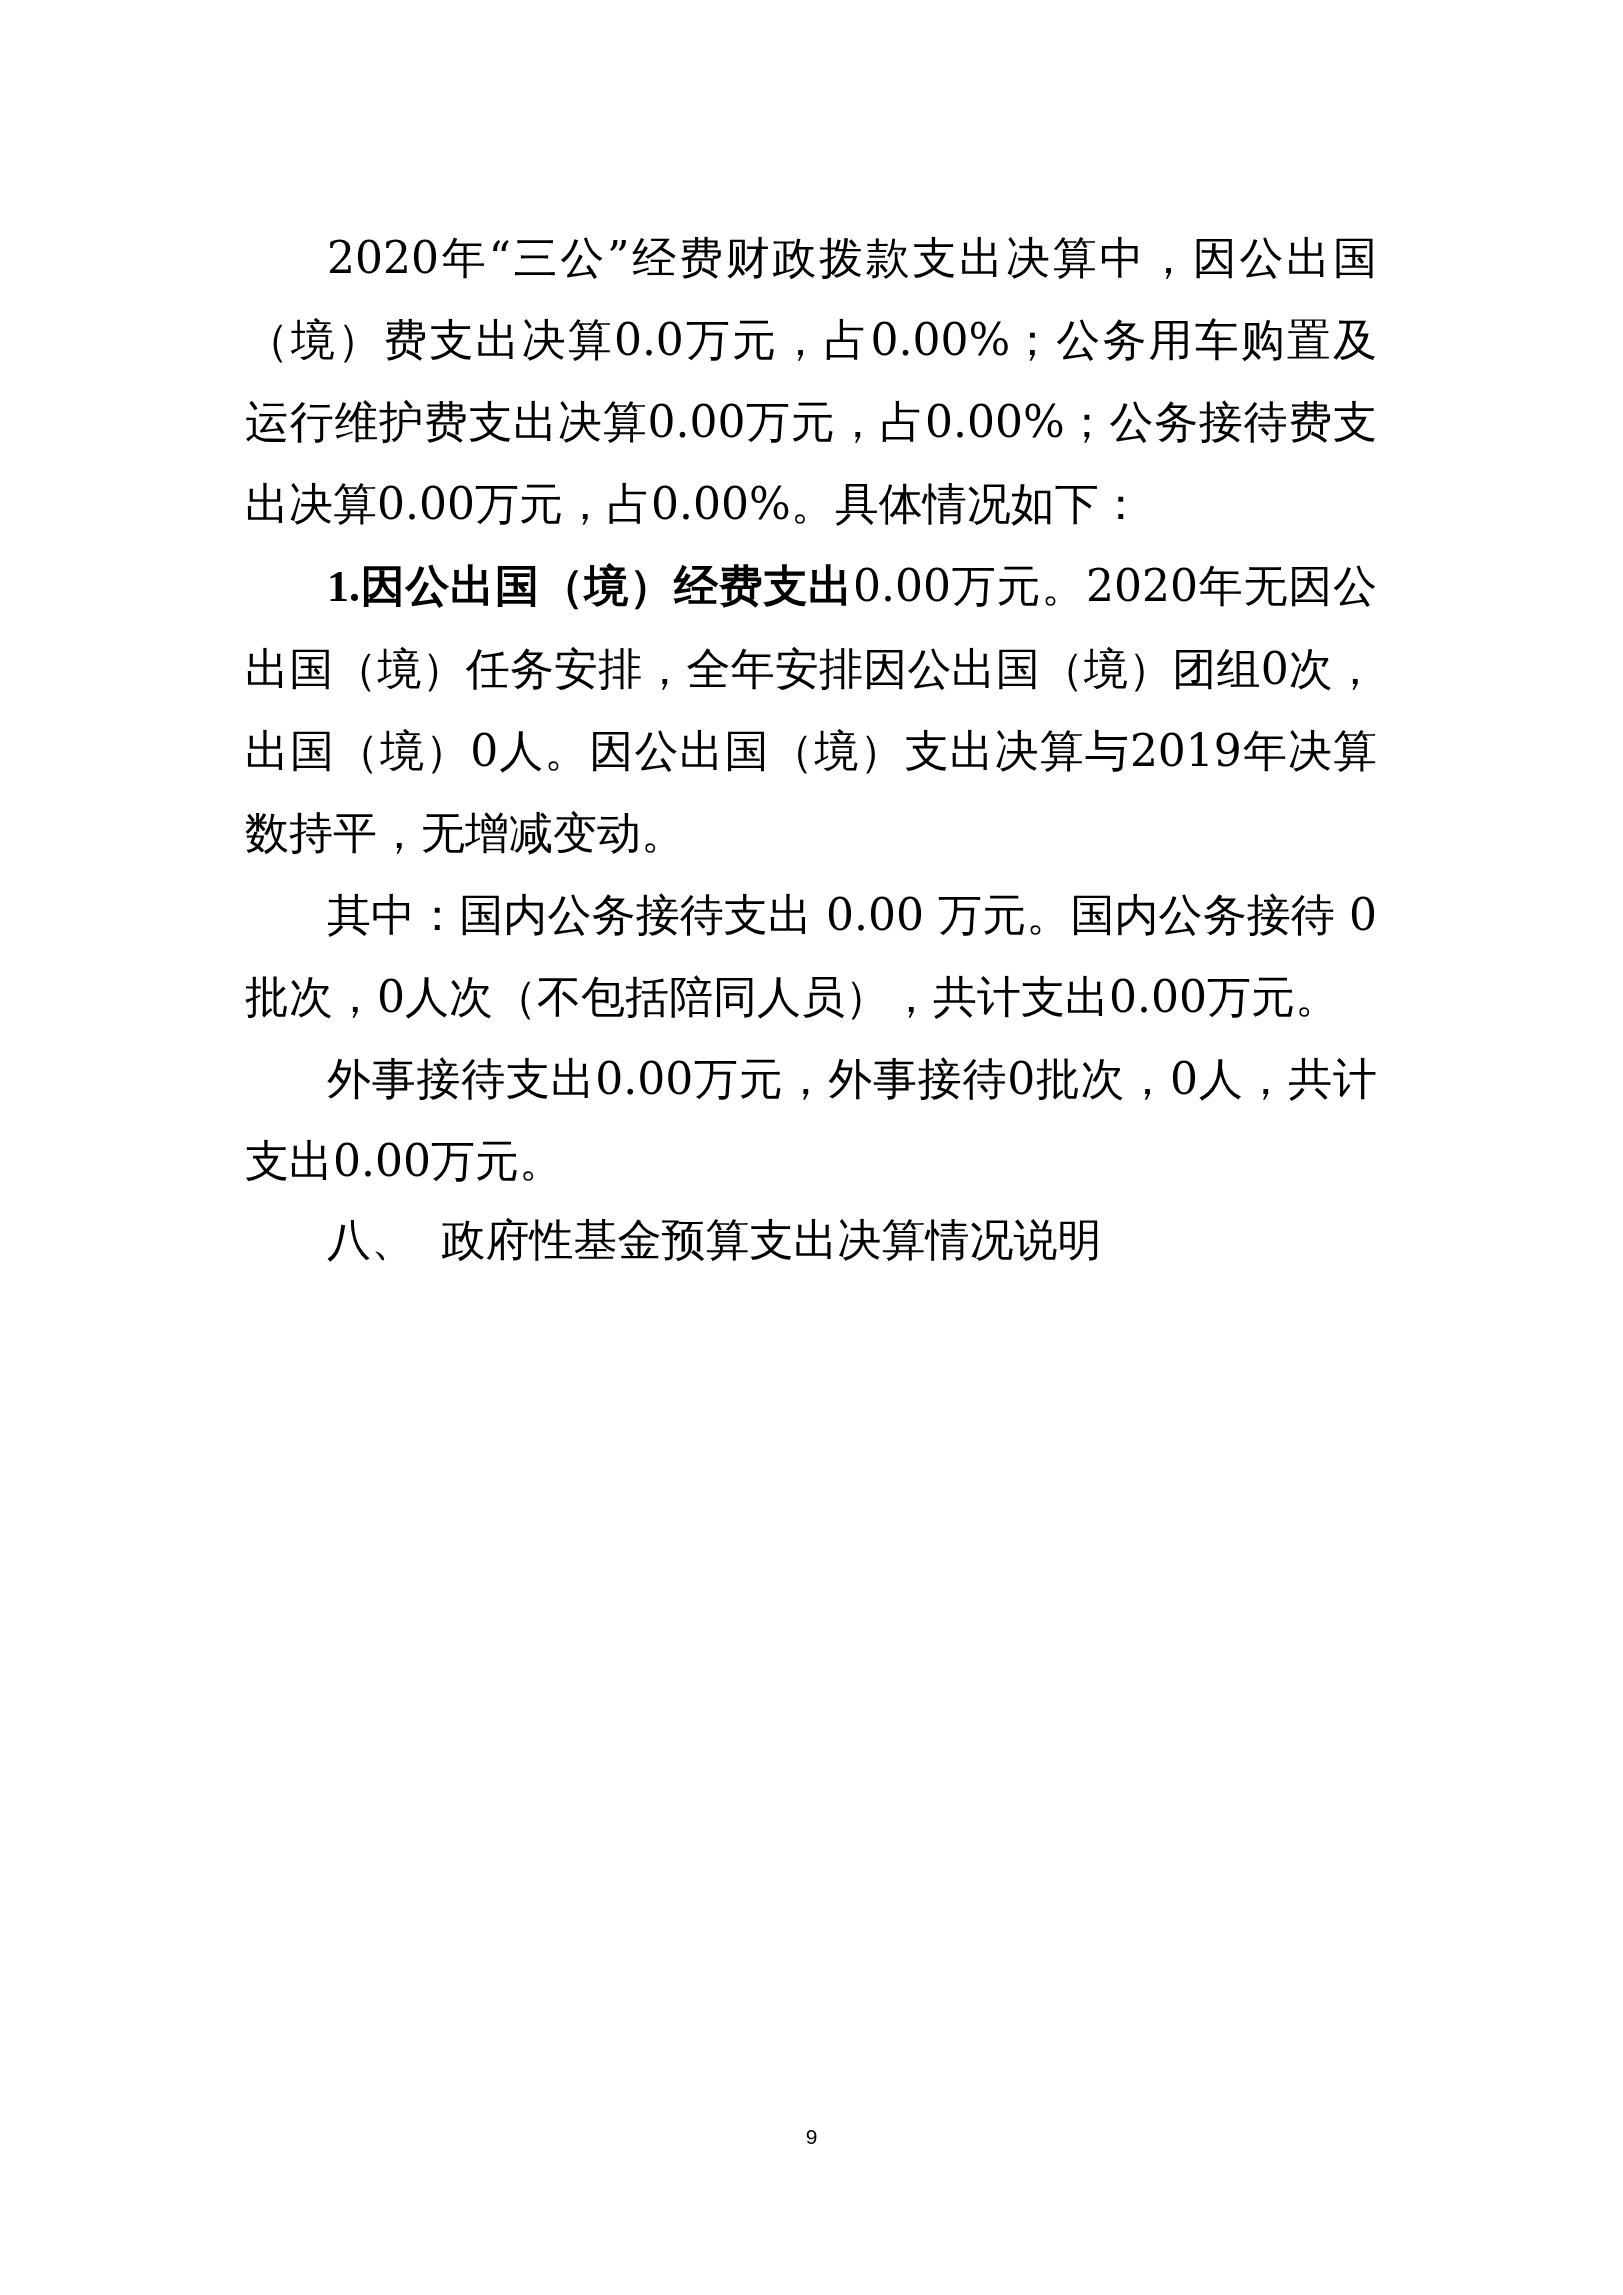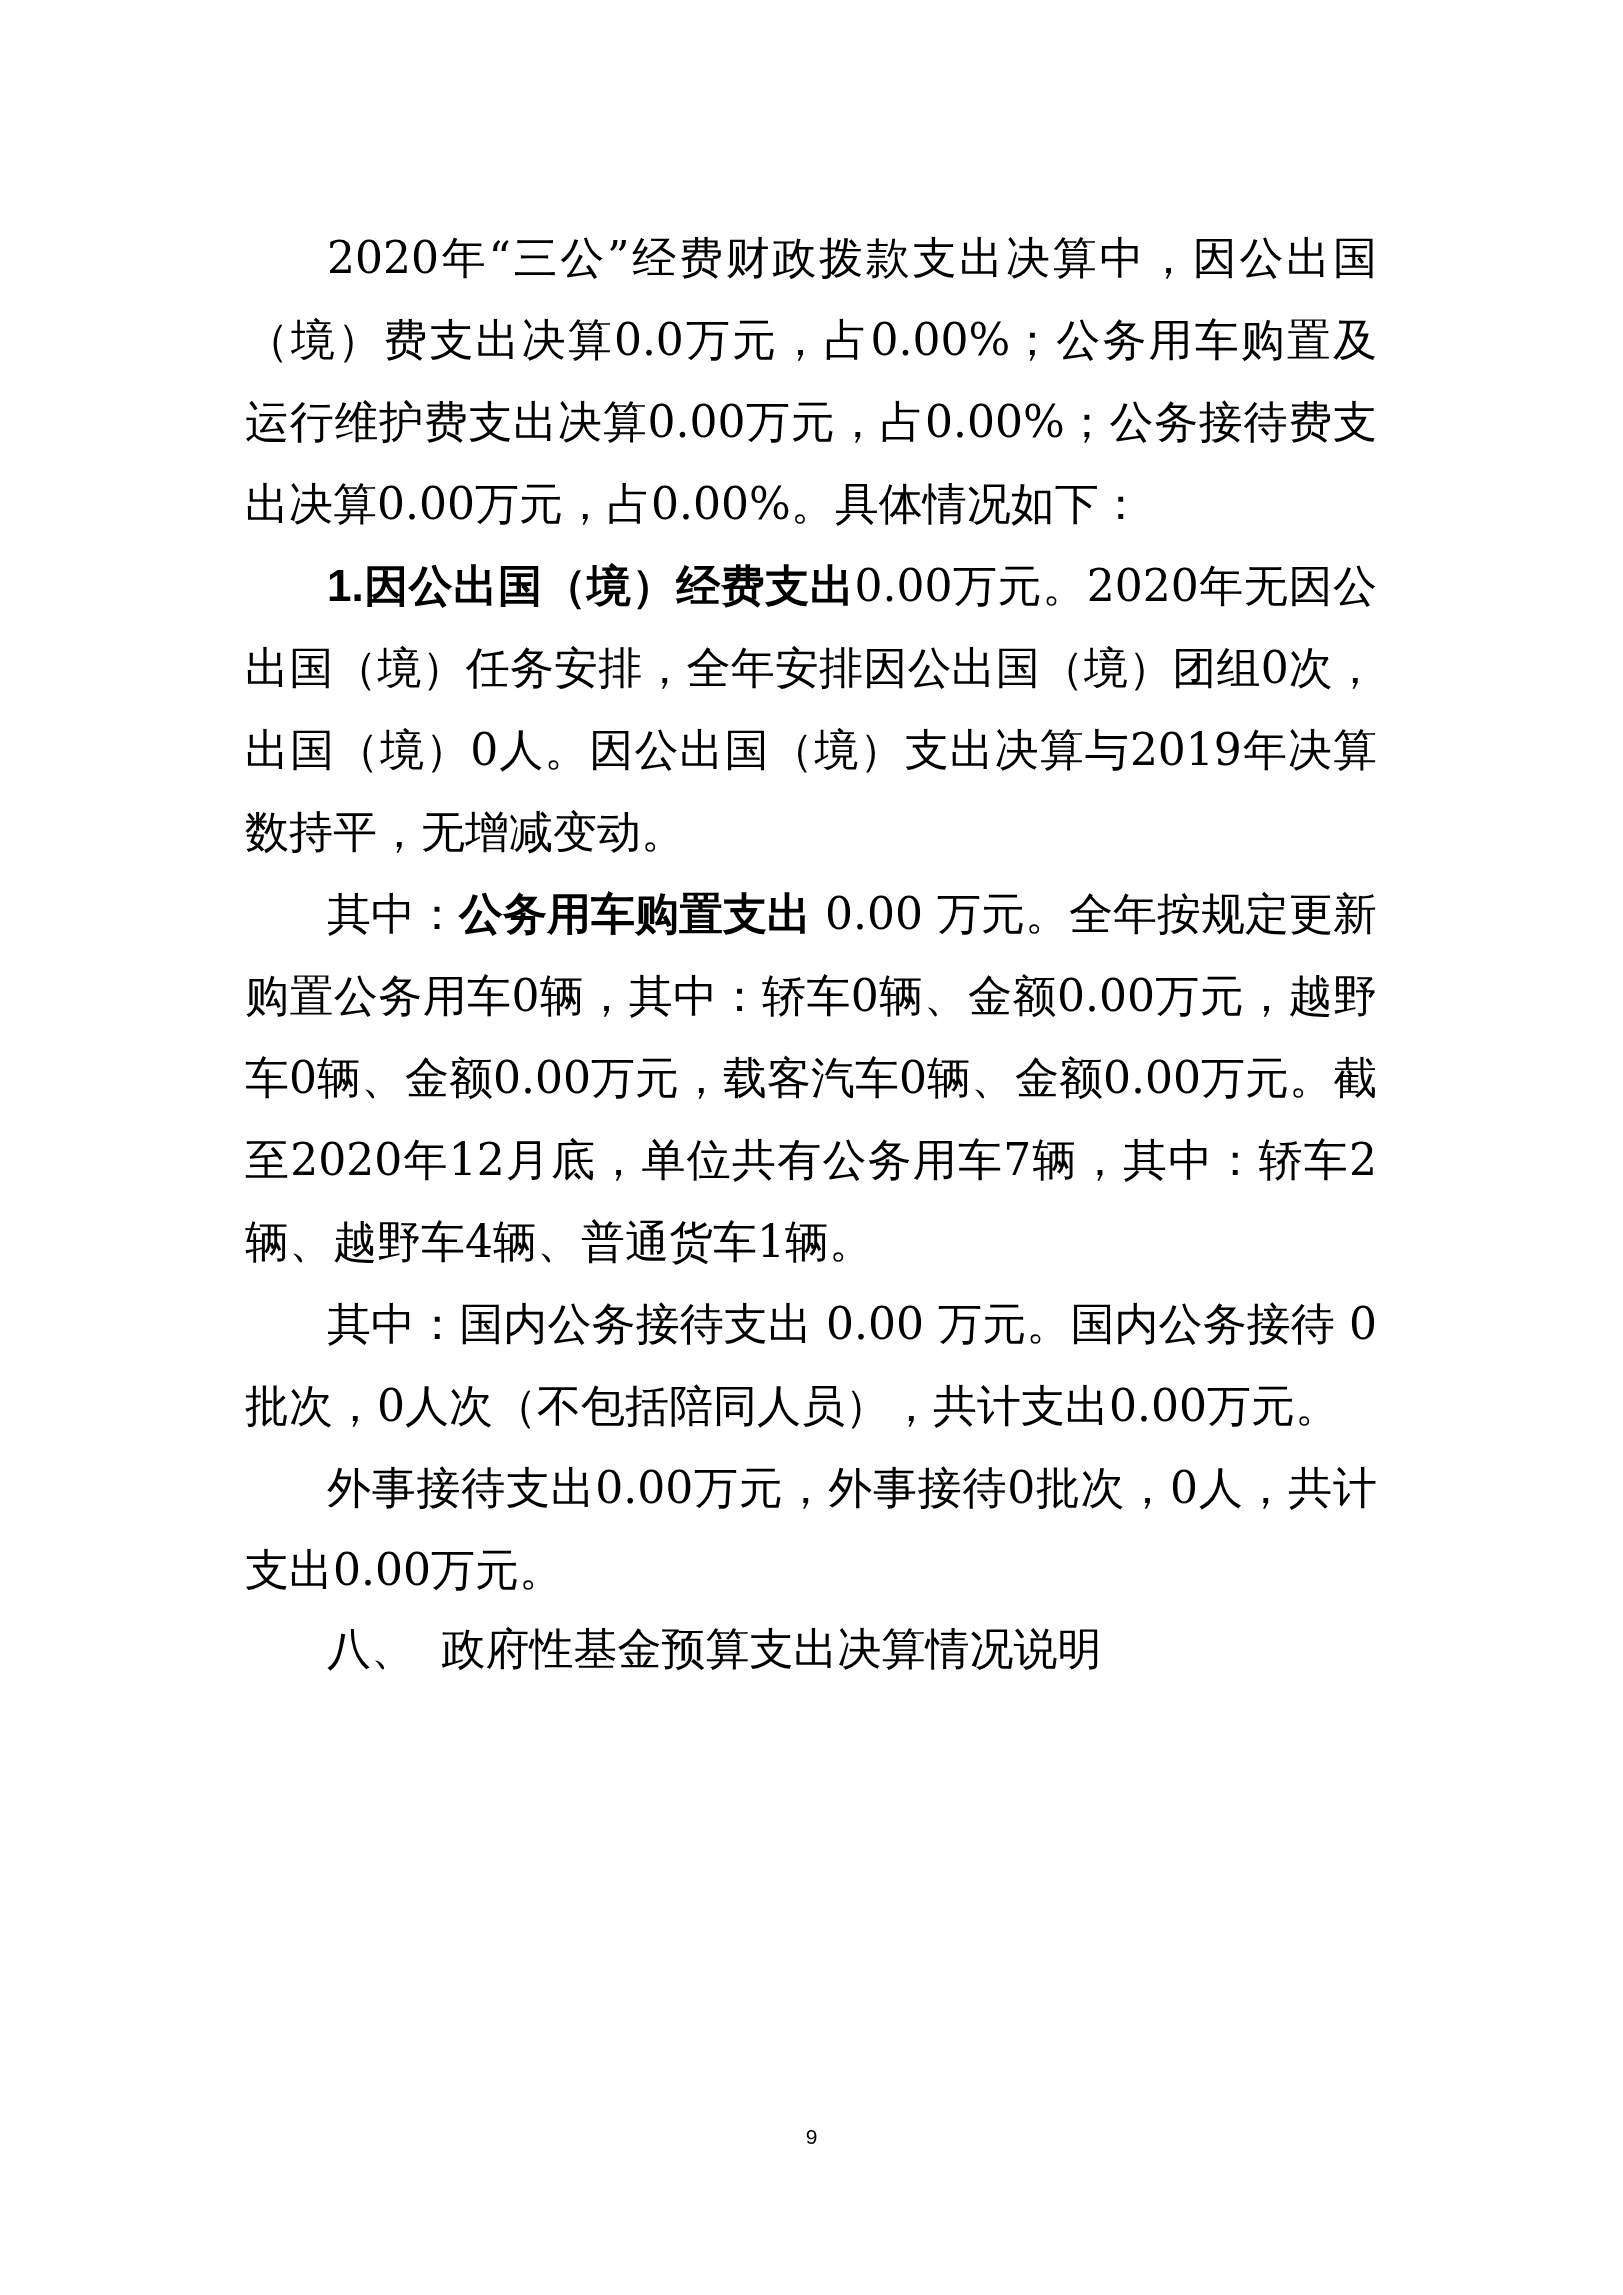--- a/index.html
+++ b/index.html
@@ -4,43 +4,40 @@
 <style>
   html, body { margin: 0; padding: 0; background: #ffffff; }
   body { width: 1623px; height: 2295px; position: relative; overflow: hidden; }
   .page {
     position: absolute; left: 245px; top: 217px; width: 1132px;
     font-family: "DejaVu Serif", "Liberation Serif", serif;
     font-size: 44px; line-height: 82px; color: #000;
     text-align: justify; text-justify: inter-character;
   }
   .para { margin: 0; text-indent: 82px; }
-  .b { font-family: Liberation Sans, sans-serif; font-weight: bold; }
+  .b { font-family: Liberation Serif, serif; font-weight: bold; }
   .heading { margin: 0; text-indent: 82px; font-family: Liberation Mono, monospace; }
   .pagenum {
     position: absolute; left: 0; width: 1623px; top: 2125px; text-align: center;
     font-family: "Liberation Sans", sans-serif; font-size: 21px; color: #000;
   }
 </style>
 </head>
 <body>
 
 <div class="page">
   <p class="para">
     <span>2020年“三公”经费财政拨款支出决算中，因公出国（境）费支出决算0.0万元，占0.00%；公务用车购置及运行维护费支出决算0.00万元，占0.00%；公务接待费支出决算0.00万元，占0.00%。具体情况如下：</span>
   </p>
 
   <p class="para">
     <span class="b">1.因公出国（境）经费支出</span><span>0.00万元。2020年无因公出国（境）任务安排，全年安排因公出国（境）团组0次，出国（境）0人。因公出国（境）支出决算与2019年决算数持平，无增减变动。</span>
   </p>
 
 
-  <p class="para">
-    <span>其中：</span><span class="b">公务用车购置支出</span><span> 0.00 万元。全年按规定更新购置公务用车0辆，其中：轿车0辆、金额0.00万元，越野车0辆、金额0.00万元，载客汽车0辆、金额0.00万元。截至2020年12月底，单位共有公务用车7辆，其中：轿车2辆、越野车4辆、普通货车1辆。</span>
-  </p>
 
 
 
   <p class="para">
     <span>其中：国内公务接待支出 0.00 万元。国内公务接待 0 批次，0人次（不包括陪同人员），共计支出0.00万元。</span>
   </p>
 
   <p class="para">
     <span>外事接待支出0.00万元，外事接待0批次，0人，共计支出0.00万元。</span>
   </p>

